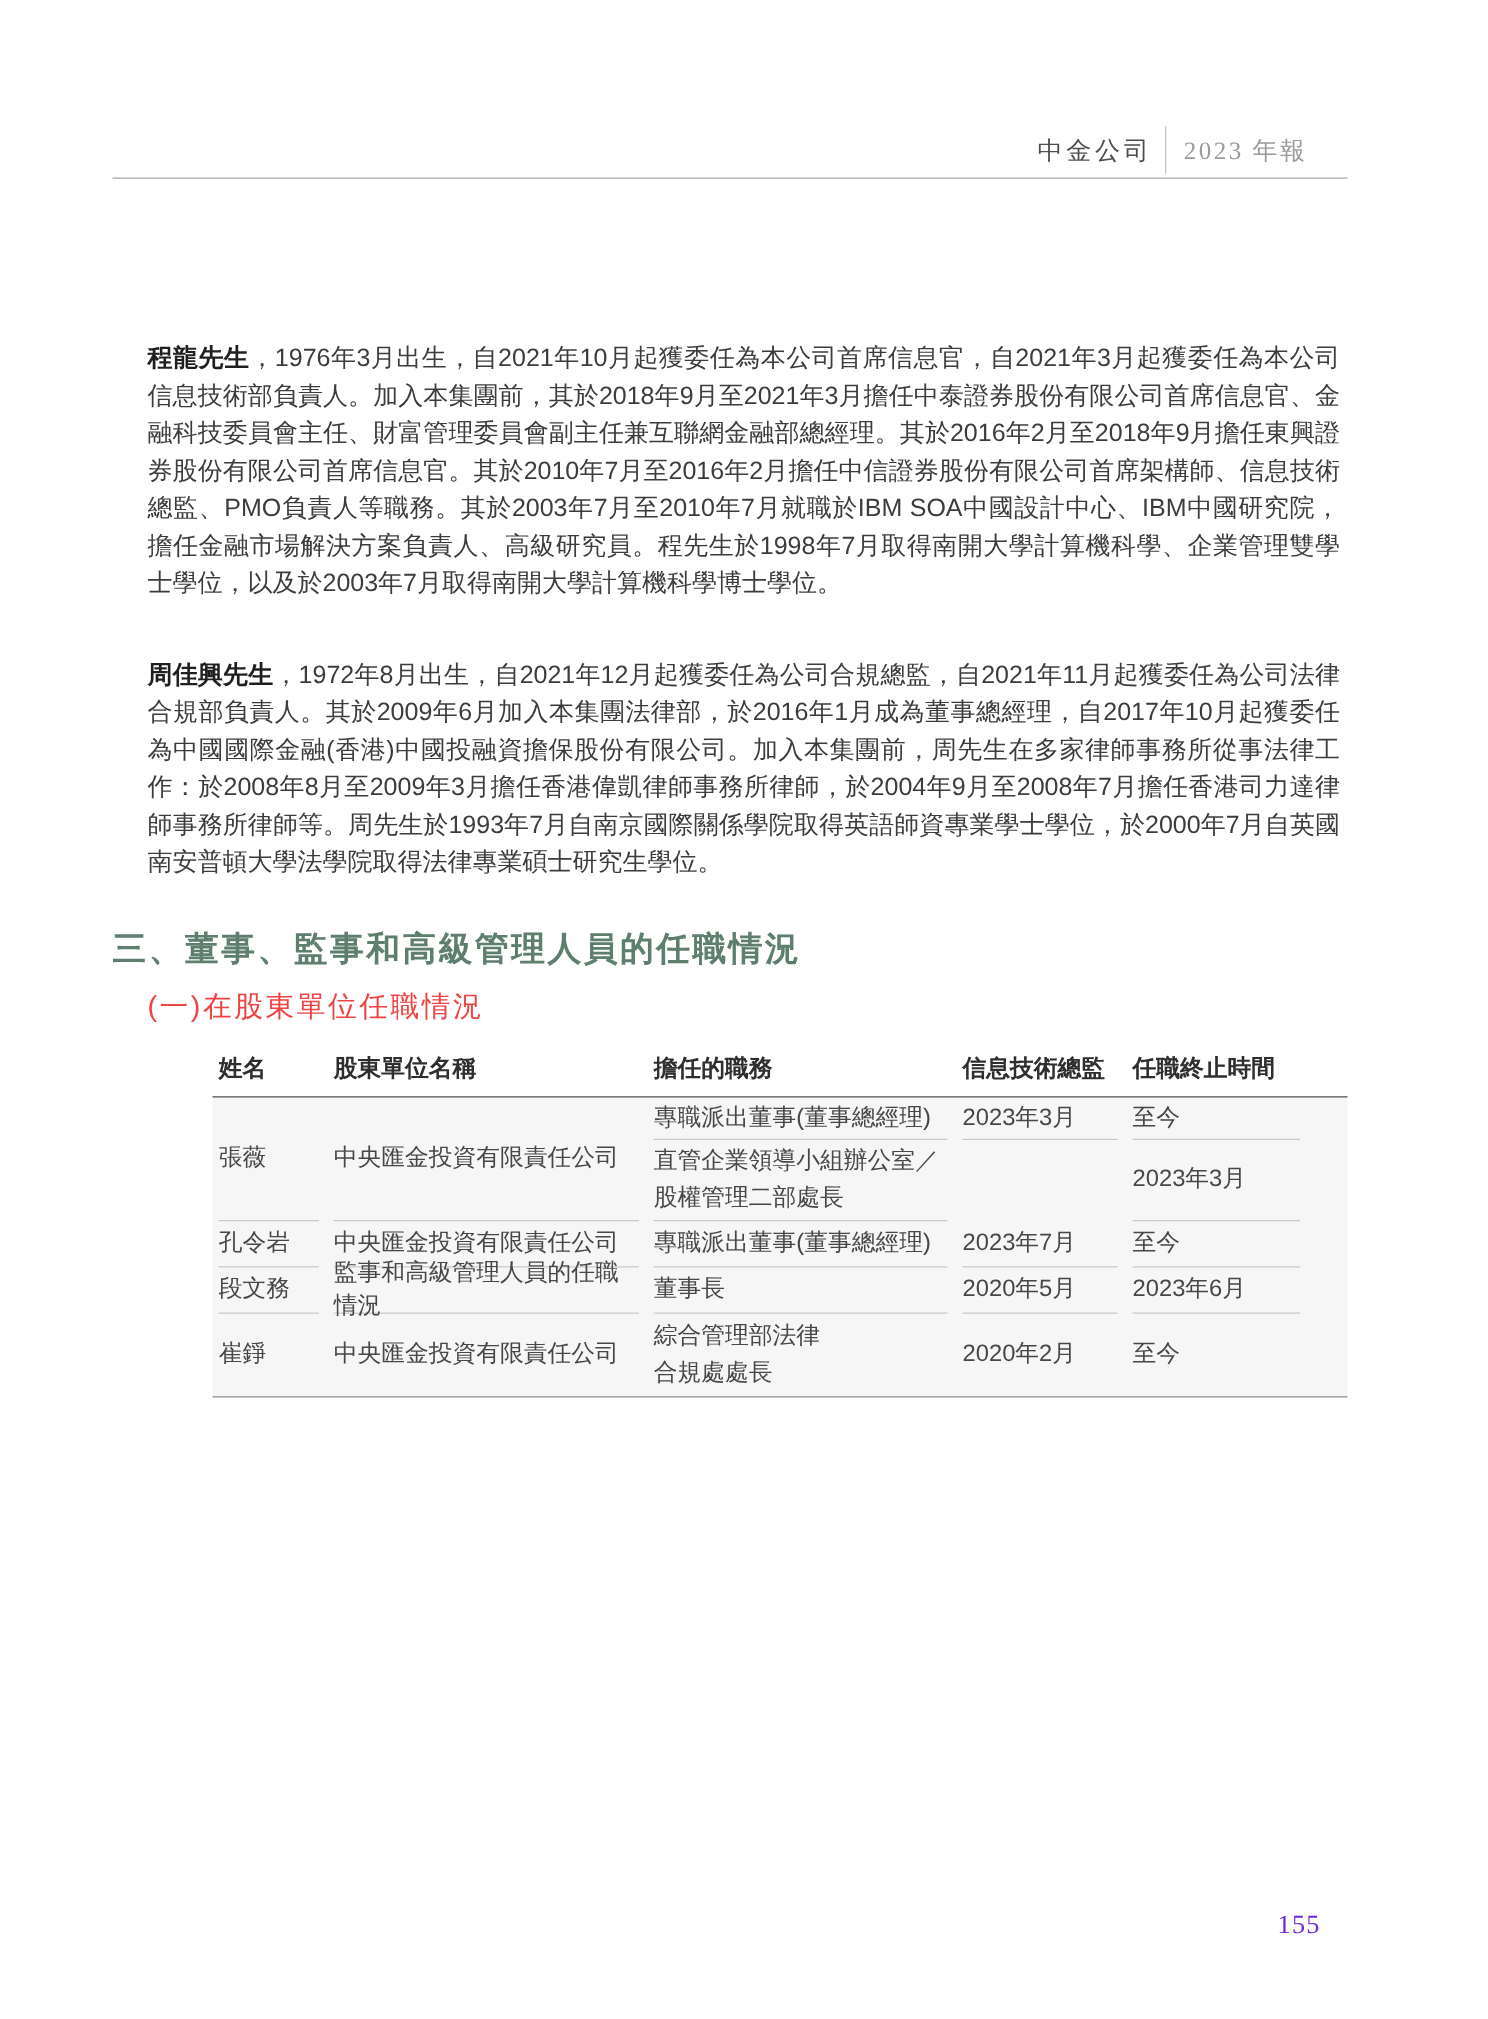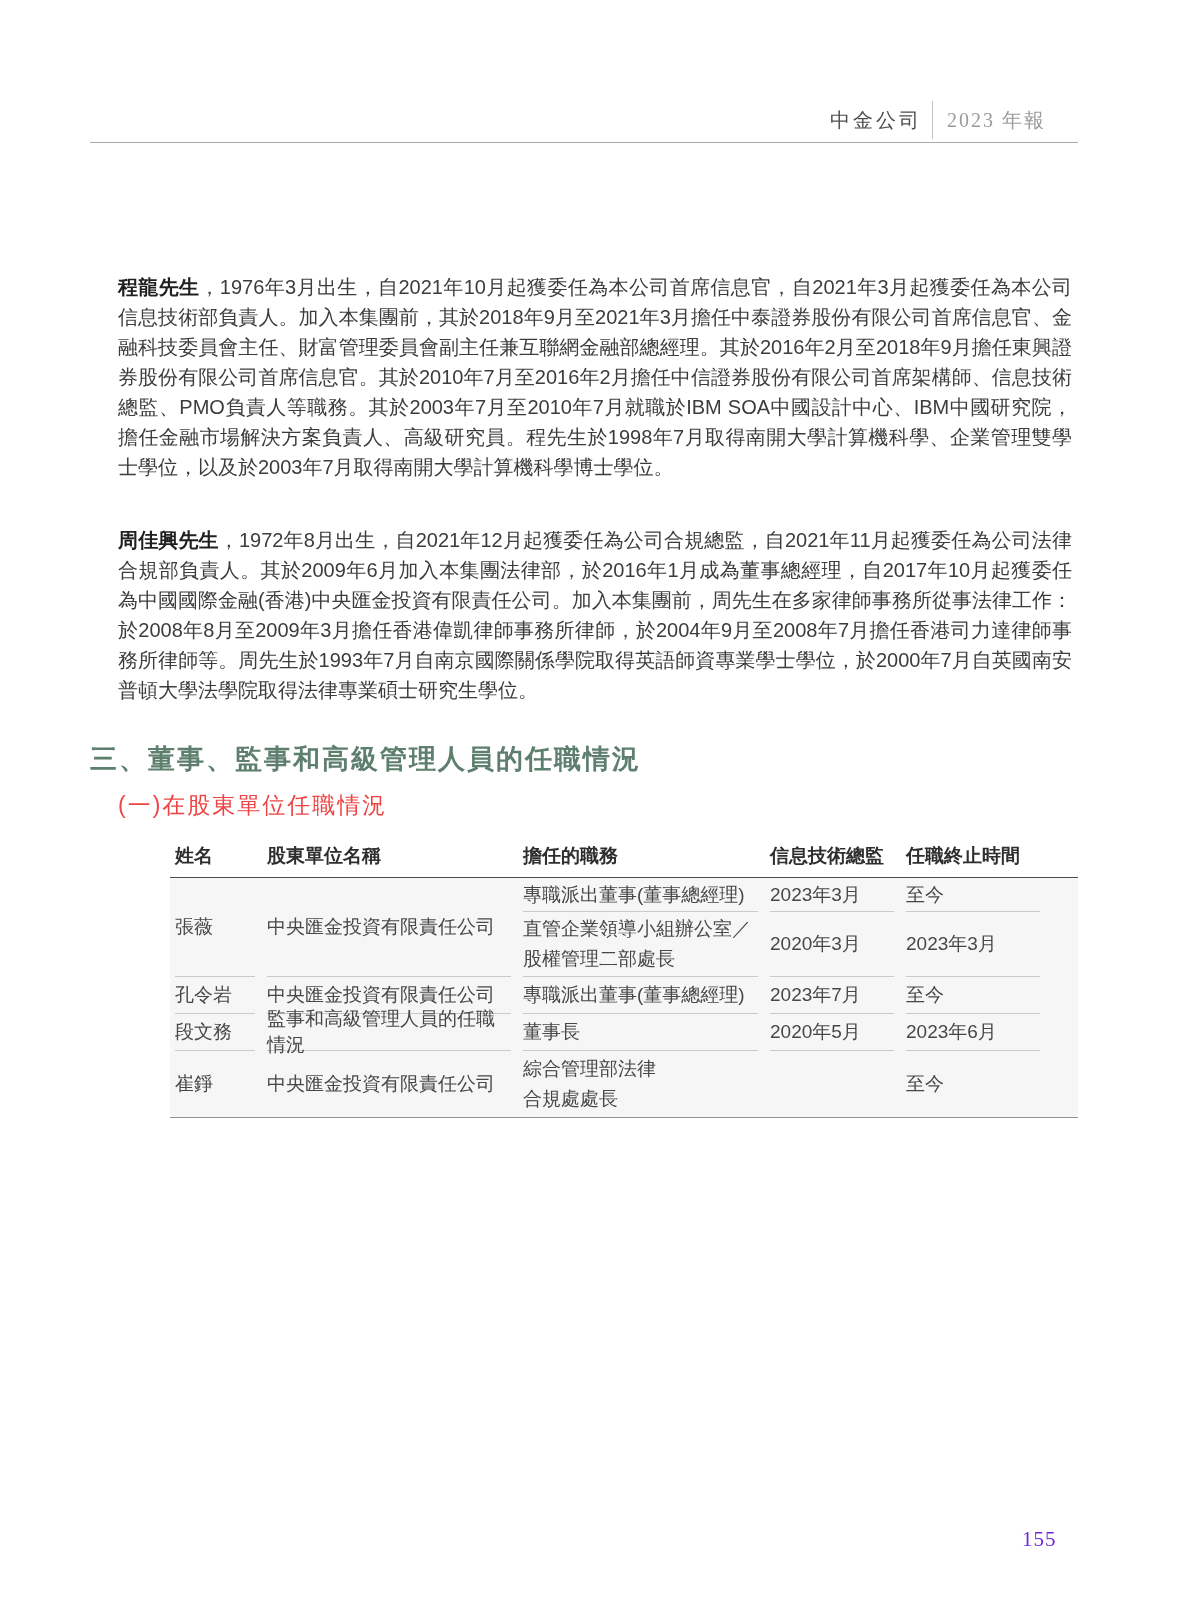--- a/index.html
+++ b/index.html
@@ -136,21 +136,21 @@
 
   <div class="brand-row">
     <span class="brand-text">中金公司</span>
     <span class="head-divider"></span>
     <span class="edition-text">2023 年報</span>
   </div>
   <div class="header-rule"></div>
 
   <p class="bio bio-1"><strong>程龍先生</strong><span>，1976年3月出生，自2021年10月起獲委任為本公司首席信息官，自2021年3月起獲委任為本公司信息技術部負責人。加入本集團前，其於2018年9月至2021年3月擔任中泰證券股份有限公司首席信息官、金融科技委員會主任、財富管理委員會副主任兼互聯網金融部總經理。其於2016年2月至2018年9月擔任東興證券股份有限公司首席信息官。其於2010年7月至2016年2月擔任中信證券股份有限公司首席架構師、信息技術總監、PMO負責人等職務。其於2003年7月至2010年7月就職於IBM SOA中國設計中心、IBM中國研究院，擔任金融市場解決方案負責人、高級研究員。程先生於1998年7月取得南開大學計算機科學、企業管理雙學士學位，以及於2003年7月取得南開大學計算機科學博士學位。</span></p>
 
-  <p class="bio bio-2"><strong>周佳興先生</strong><span>，1972年8月出生，自2021年12月起獲委任為公司合規總監，自2021年11月起獲委任為公司法律合規部負責人。其於2009年6月加入本集團法律部，於2016年1月成為董事總經理，自2017年10月起獲委任為中國國際金融(香港)中央匯金投資有限責任公司。加入本集團前，周先生在多家律師事務所從事法律工作：於2008年8月至2009年3月擔任香港偉凱律師事務所律師，於2004年9月至2008年7月擔任香港司力達律師事務所律師等。周先生於1993年7月自南京國際關係學院取得英語師資專業學士學位，於2000年7月自英國南安普頓大學法學院取得法律專業碩士研究生學位。</span></p>
+  <p class="bio bio-2"><strong>周佳興先生</strong><span>，1972年8月出生，自2021年12月起獲委任為公司合規總監，自2021年11月起獲委任為公司法律合規部負責人。其於2009年6月加入本集團法律部，於2016年1月成為董事總經理，自2017年10月起獲委任為中國國際金融(香港)中國投融資擔保股份有限公司。加入本集團前，周先生在多家律師事務所從事法律工作：於2008年8月至2009年3月擔任香港偉凱律師事務所律師，於2004年9月至2008年7月擔任香港司力達律師事務所律師等。周先生於1993年7月自南京國際關係學院取得英語師資專業學士學位，於2000年7月自英國南安普頓大學法學院取得法律專業碩士研究生學位。</span></p>
 
   <div class="section-title">三、董事、監事和高級管理人員的任職情況</div>
   <div class="section-subtitle">(一)在股東單位任職情況</div>
 
   <div class="tbl">
 
     <div class="thead">
       <div class="cell">姓名</div>
       <div class="cell">股東單位名稱</div>
       <div class="cell">擔任的職務</div>
@@ -162,40 +162,40 @@
 
       <div class="cell g1 r12 ul">張薇</div>
       <div class="cell g2 r12 ul">中央匯金投資有限責任公司</div>
       <div class="cell g3 r1 ul">專職派出董事(董事總經理)</div>
       <div class="cell g4 r1 ul">2023年3月</div>
       <div class="cell g5 r1 ul">至今</div>
       <div class="cell multiline g3 r2 ul">
         <span>直管企業領導小組辦公室／</span>
         <span>股權管理二部處長</span>
       </div>
-      <div class="cell g4 r2 ul">2020年3月</div>
       <div class="cell g5 r2 ul">2023年3月</div>
 
       <div class="cell g1 r3 ul">孔令岩</div>
       <div class="cell g2 r3 ul">中央匯金投資有限責任公司</div>
       <div class="cell g3 r3 ul">專職派出董事(董事總經理)</div>
       <div class="cell g4 r3 ul">2023年7月</div>
       <div class="cell g5 r3 ul">至今</div>
 
       <div class="cell g1 r4 ul">段文務</div>
       <div class="cell g2 r4 ul">監事和高級管理人員的任職情況</div>
       <div class="cell g3 r4 ul">董事長</div>
       <div class="cell g4 r4 ul">2020年5月</div>
       <div class="cell g5 r4 ul">2023年6月</div>
 
       <div class="cell g1 r5">崔錚</div>
       <div class="cell g2 r5">中央匯金投資有限責任公司</div>
       <div class="cell multiline g3 r5">
         <span>綜合管理部法律</span>
         <span>合規處處長</span>
       </div>
+      <div class="cell g4 r5">2020年2月</div>
       <div class="cell g5 r5">至今</div>
     </div>
   </div>
 
   <div class="page-num">155</div>
 
 </div>
 
 </body></html>

